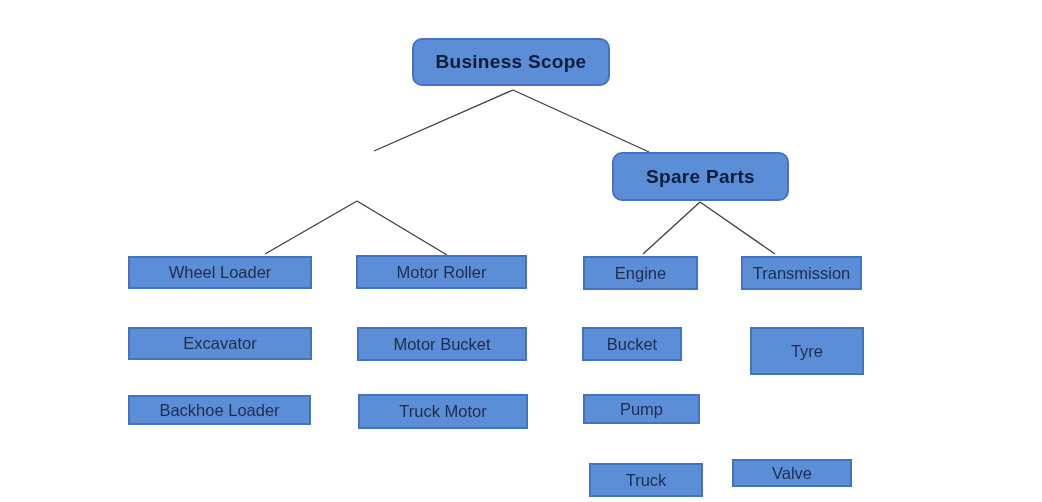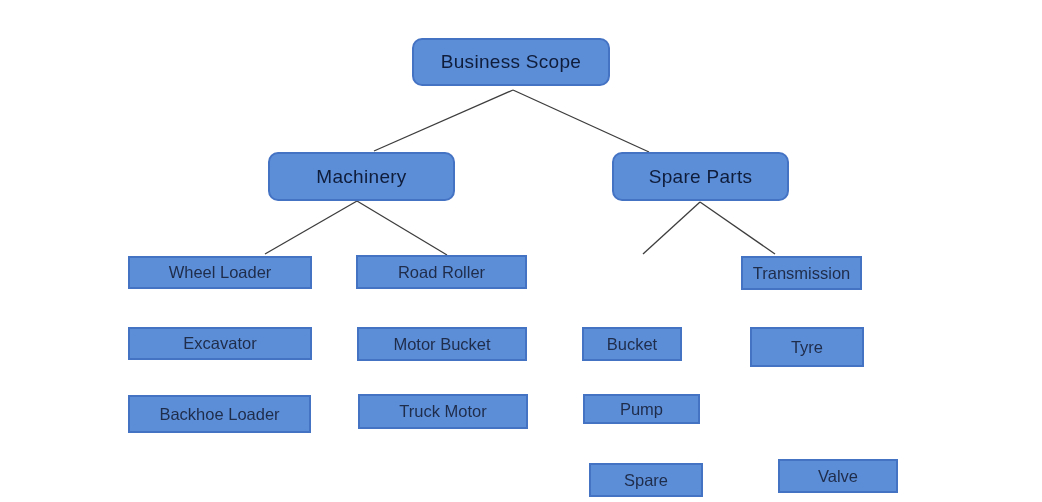--- a/index.html
+++ b/index.html
@@ -35,21 +35,21 @@
     border:2px solid var(--node-border);
     border-radius:0;
     display:flex;
     align-items:center;
     justify-content:center;
     text-align:center;
     white-space:nowrap;
   }
   .node.lvl1{
     border-radius:10px;
-    font-weight:normal;
+    font-weight:bold;
     font-size:19px;
     letter-spacing:0.3px;
     color:var(--header-text);
   }
   .node.leaf{
     font-size:16.5px;
     color:var(--leaf-text);
   }
 </style>
 </head>
@@ -63,71 +63,71 @@
     <line x1="357" y1="201" x2="265" y2="254"></line>
     <line x1="357" y1="201" x2="447" y2="255"></line>
     <line x1="700" y1="202" x2="643" y2="254"></line>
     <line x1="700" y1="202" x2="775" y2="254"></line>
   </svg>
 
   <div class="node lvl1" style="left:412px;top:38px;width:198px;height:48px">
     <span>Business Scope</span>
   </div>
 
-  <div class="node lvl1" style="left:268px;top:152px;width:187px;height:49px">
-    <span>Machinery</span>
-  </div>
 
   <div class="node lvl1" style="left:612px;top:152px;width:177px;height:49px">
     <span>Spare Parts</span>
   </div>
 
   <div class="node leaf" style="left:128px;top:256px;width:184px;height:33px">
     <span>Wheel Loader</span>
   </div>
 
   <div class="node leaf" style="left:356px;top:255px;width:171px;height:34px">
-    <span>Road Roller</span>
+    <span>Motor Roller</span>
   </div>
 
+  <div class="node leaf" style="left:583px;top:256px;width:115px;height:34px">
+    <span>Engine</span>
+  </div>
 
   <div class="node leaf" style="left:741px;top:256px;width:121px;height:34px">
     <span>Transmission</span>
   </div>
 
   <div class="node leaf" style="left:128px;top:327px;width:184px;height:33px">
     <span>Excavator</span>
   </div>
 
   <div class="node leaf" style="left:357px;top:327px;width:170px;height:34px">
     <span>Motor Bucket</span>
   </div>
 
   <div class="node leaf" style="left:582px;top:327px;width:100px;height:34px">
     <span>Bucket</span>
   </div>
 
-  <div class="node leaf" style="left:750px;top:327px;width:114px;height:40px">
+  <div class="node leaf" style="left:750px;top:327px;width:114px;height:48px">
     <span>Tyre</span>
   </div>
 
-  <div class="node leaf" style="left:128px;top:395px;width:183px;height:38px">
+  <div class="node leaf" style="left:128px;top:395px;width:183px;height:30px">
     <span>Backhoe Loader</span>
   </div>
 
   <div class="node leaf" style="left:358px;top:394px;width:170px;height:35px">
     <span>Truck Motor</span>
   </div>
 
   <div class="node leaf" style="left:583px;top:394px;width:117px;height:30px">
     <span>Pump</span>
   </div>
 
 
   <div class="node leaf" style="left:589px;top:463px;width:114px;height:34px">
-    <span>Spare</span>
+    <span>Truck</span>
   </div>
 
-  <div class="node leaf" style="left:778px;top:459px;width:120px;height:34px">
+  <div class="node leaf" style="left:732px;top:459px;width:120px;height:28px">
     <span>Valve</span>
   </div>
 
 </div>
 
 </body></html>

